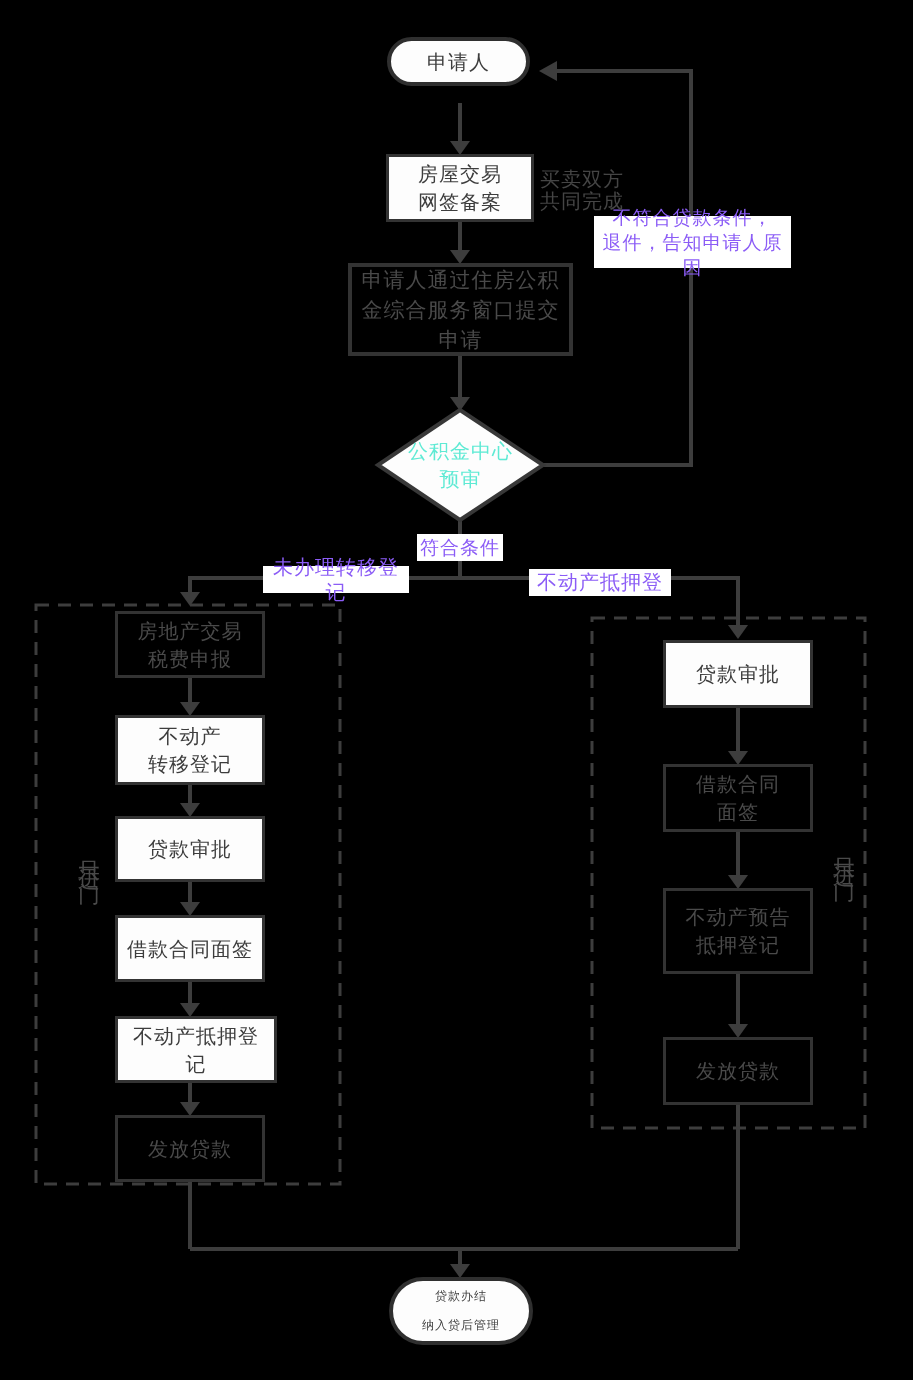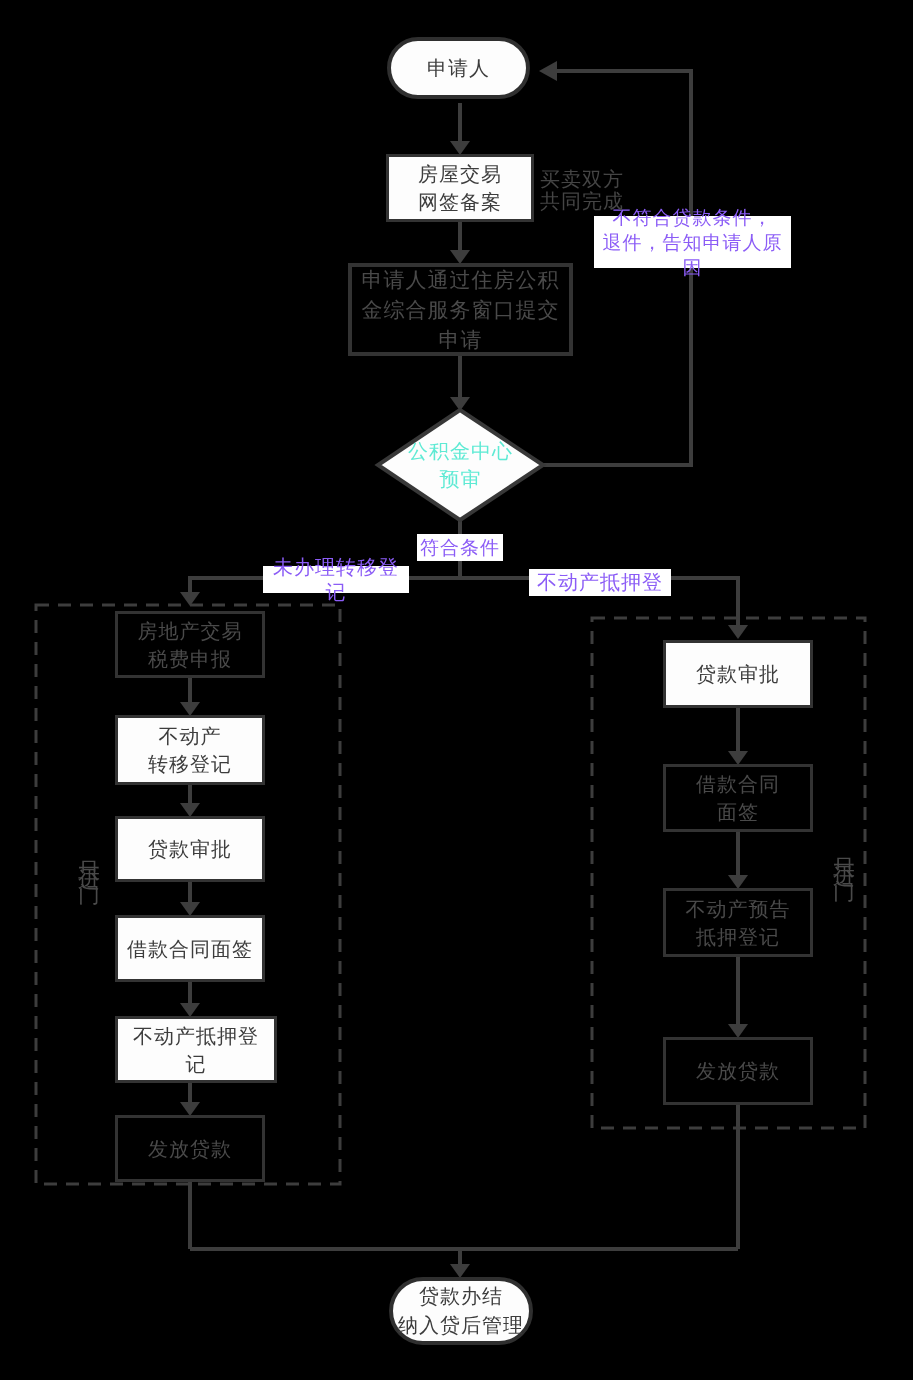--- a/index.html
+++ b/index.html
@@ -85,21 +85,21 @@
       <polygon points="450,1264 470,1264 460,1278"></polygon>
       <polygon points="557,61 557,81 539,71"></polygon>
     </g>
 
     <rect x="36" y="605" width="304" height="579" fill="none" stroke="#3d3d3d" stroke-width="3" stroke-dasharray="13 9"></rect>
     <rect x="592" y="618" width="273" height="510" fill="none" stroke="#3d3d3d" stroke-width="3" stroke-dasharray="13 9"></rect>
 
     <polygon points="460,410 543,465 460,520 378,465" fill="#fdfdfd" stroke="#383838" stroke-width="4"></polygon>
   </svg>
 
-  <div class="node node-white stadium" style="left:387px;top:37px;width:143px;height:62px;">申请人</div>
+  <div class="node node-white stadium" style="left:387px;top:37px;width:143px;height:49px;">申请人</div>
 
   <div class="node node-dark thick" style="left:348px;top:263px;width:225px;height:93px;font-size:21px;line-height:30px;">申请人通过住房公积
 金综合服务窗口提交
 申请</div>
 
   <div class="node node-white" style="left:386px;top:154px;width:148px;height:68px;">房屋交易
 网签备案</div>
 
   <div class="diamond-text" style="left:378px;top:410px;width:165px;height:110px;">公积金中心
 预审</div>
@@ -117,26 +117,26 @@
   <div class="node node-white" style="left:115px;top:1016px;width:162px;height:67px;">不动产抵押登
 记</div>
 
   <div class="node node-dark" style="left:115px;top:1115px;width:150px;height:67px;">发放贷款</div>
 
   <div class="node node-white" style="left:663px;top:640px;width:150px;height:68px;">贷款审批</div>
 
   <div class="node node-dark" style="left:663px;top:764px;width:150px;height:68px;">借款合同
 面签</div>
 
-  <div class="node node-dark" style="left:663px;top:888px;width:150px;height:69px;">不动产预告
+  <div class="node node-dark" style="left:663px;top:888px;width:150px;height:86px;">不动产预告
 抵押登记</div>
 
   <div class="node node-dark" style="left:663px;top:1037px;width:150px;height:68px;">发放贷款</div>
 
-  <div class="node node-white stadium" style="left:389px;top:1277px;width:144px;height:68px;font-size:20px;line-height:29px;">贷款办结
+  <div class="node node-white stadium" style="left:389px;top:1277px;width:144px;height:68px;font-size:12px;line-height:29px;">贷款办结
 纳入贷后管理</div>
 
   <div class="edge-label" style="left:417px;top:534px;width:86px;height:27px;font-size:19px;font-family:Liberation Serif, serif;">符合条件</div>
 
   <div class="edge-label" style="left:263px;top:566px;width:146px;height:27px;">未办理转移登记</div>
 
   <div class="edge-label" style="left:529px;top:569px;width:142px;height:27px;">不动产抵押登</div>
 
   <div class="edge-label" style="left:594px;top:216px;width:197px;height:52px;font-size:19px;">不符合贷款条件，
 退件，告知申请人原因</div>

